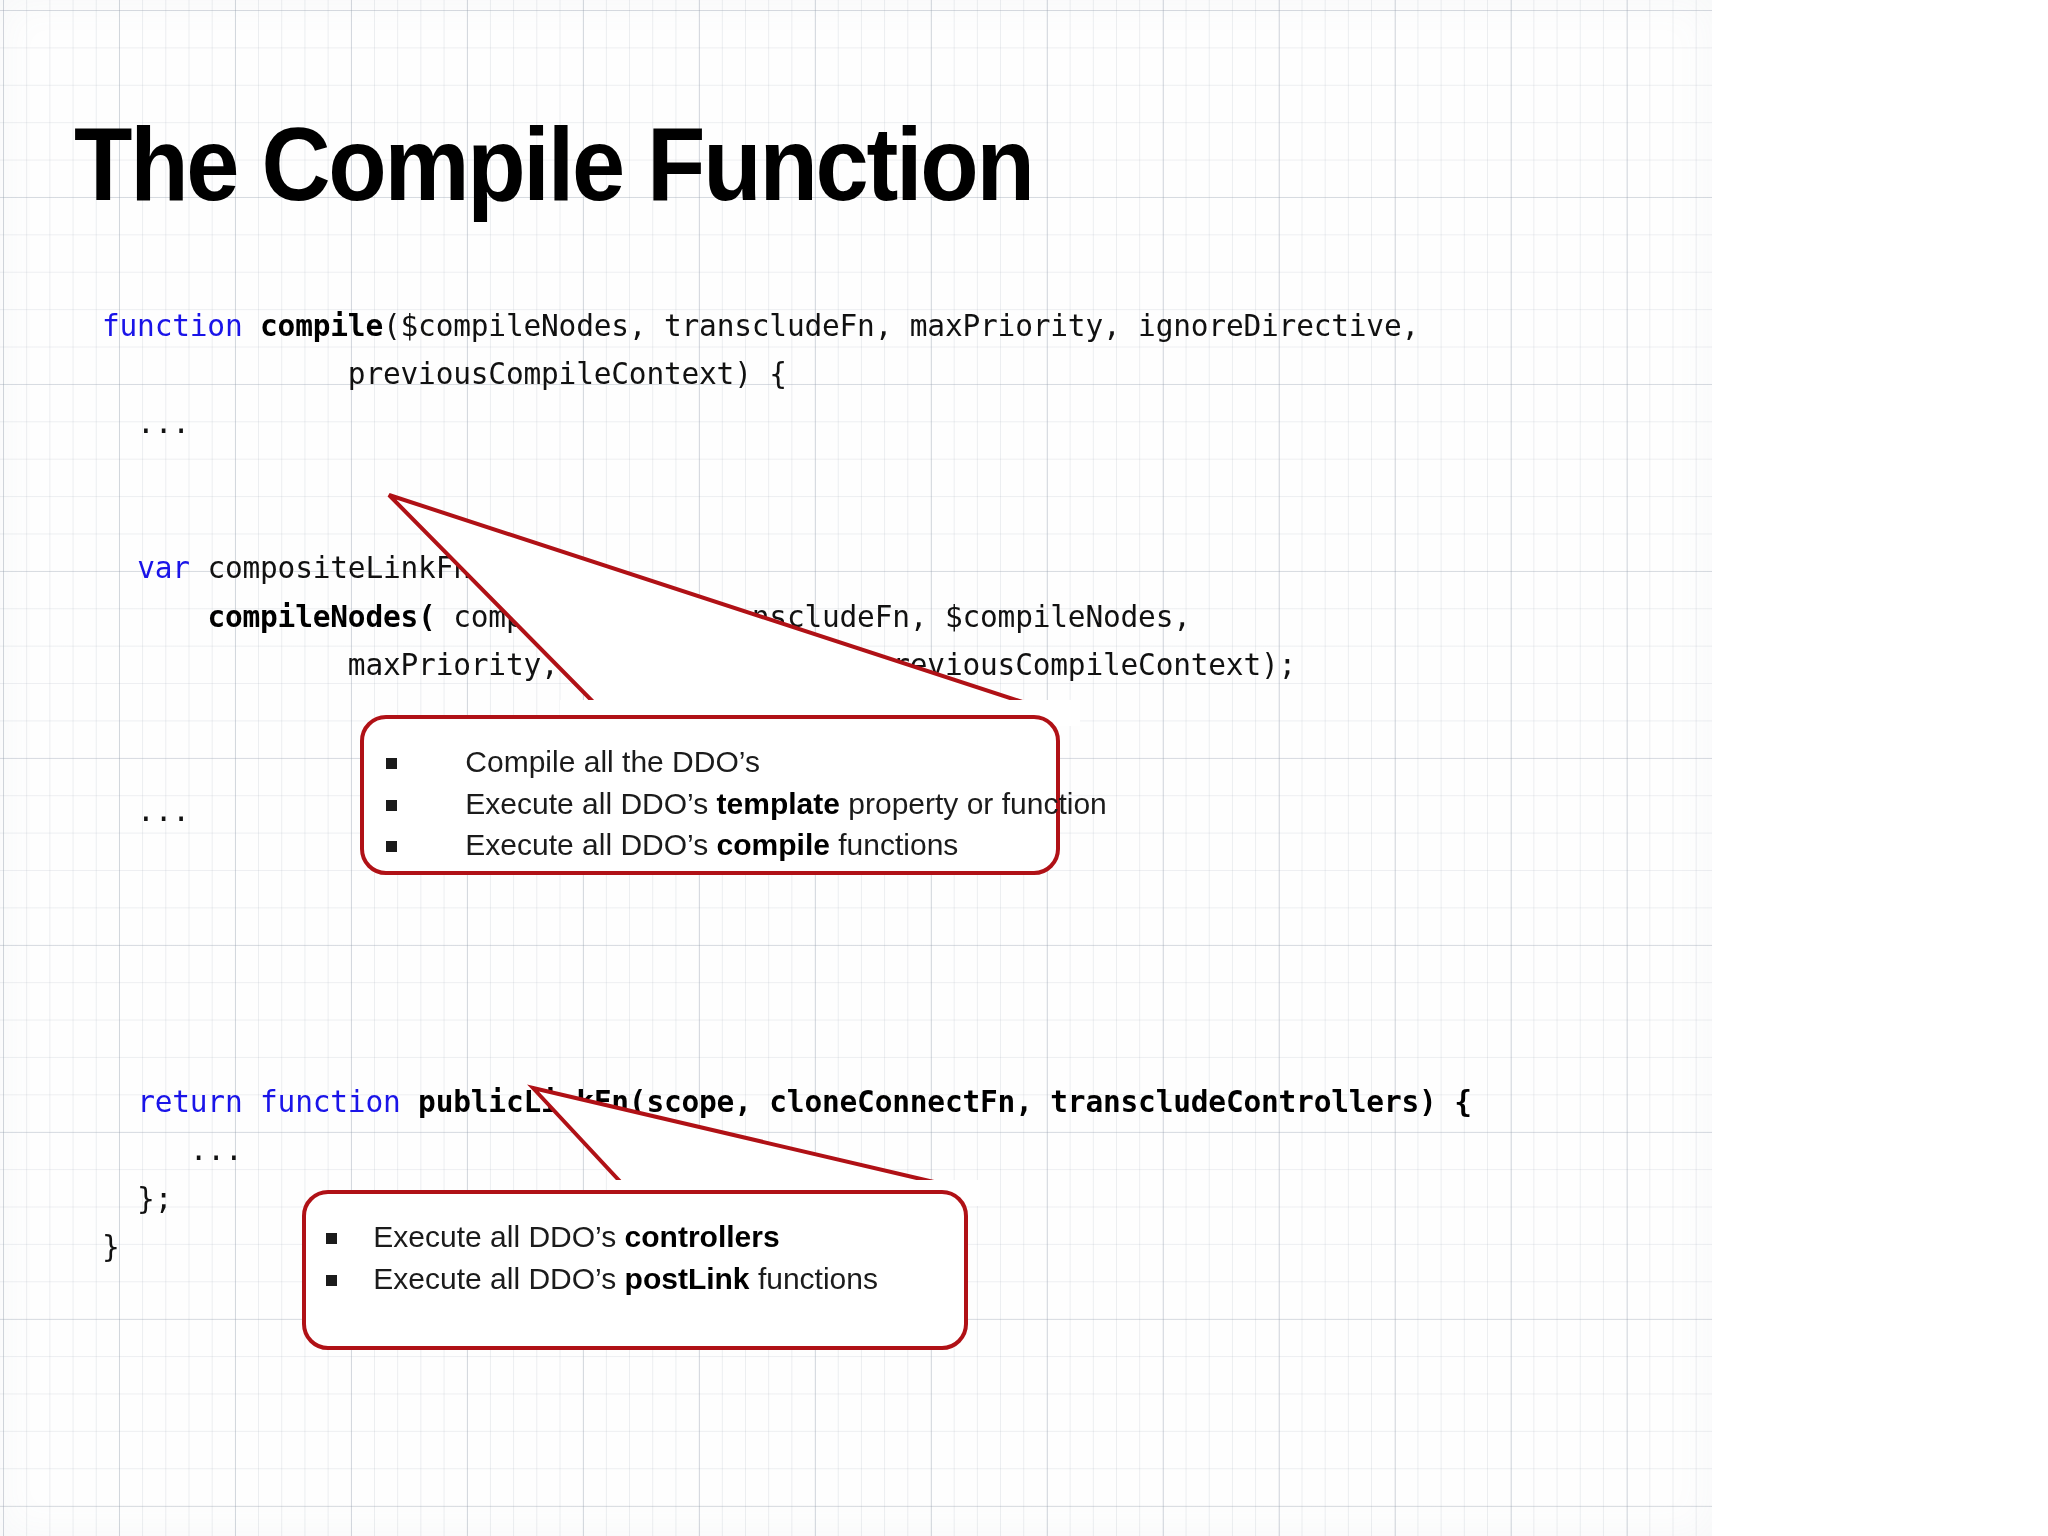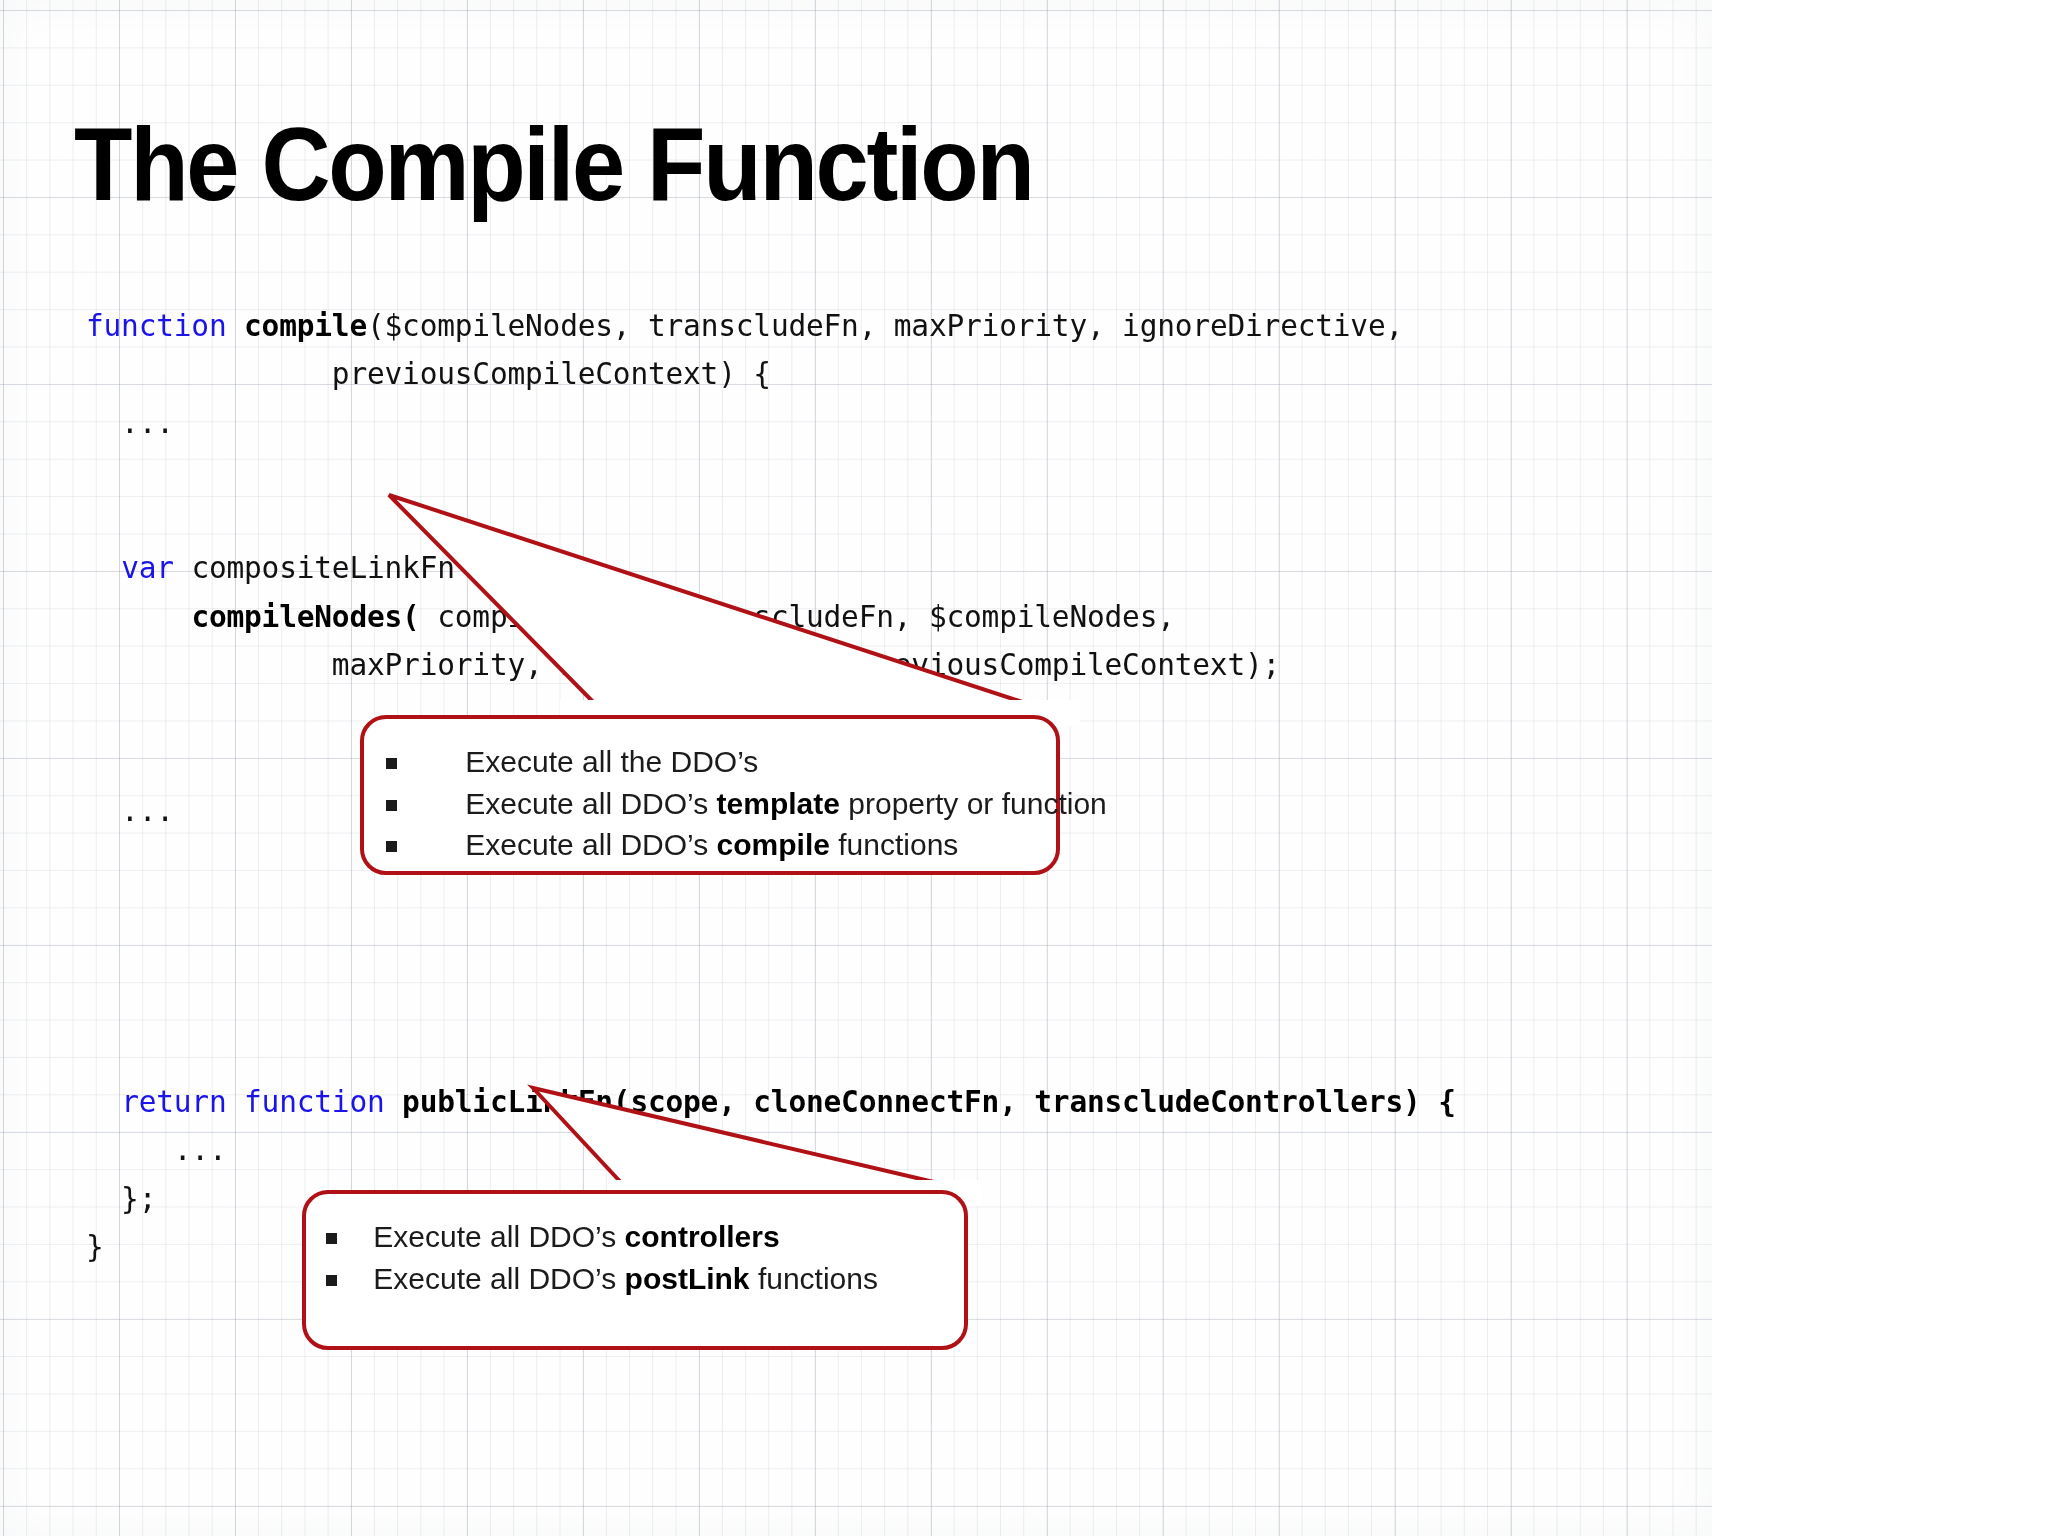--- a/index.html
+++ b/index.html
@@ -54,21 +54,21 @@
     color: #000000;
     line-height: 1.12;
     transform: scaleX(0.92);
     transform-origin: left top;
     white-space: nowrap;
   }
 
   
   #code {
     position: absolute;
-    left: 86px;
+    left: 102px;
     top: 272px;
     width: 1900px;
     font-family: "DejaVu Sans Mono", "Liberation Mono", monospace;
     font-size: 29.5px;
     line-height: 48.5px;
     color: #111111;
     white-space: pre;
     letter-spacing: -0.2px;
   }
   #code .kw  { color: #1a14e8; }
@@ -186,21 +186,21 @@
 
   <svg class="pointer-svg" style="left:0px; top:0px; width:2048px; height:1536px;" viewBox="0 0 2048 1536">
     <polygon points="389,495 1062,715 604,713" fill="#ffffff" stroke="#b01116" stroke-width="4" stroke-linejoin="miter"></polygon>
     <rect x="560" y="700" width="520" height="26" fill="#ffffff"></rect>
   </svg>
 
   <div class="callout" id="callout-1">
     <ul>
       <li>
         <span class="sq"></span>
-        <span class="txt"><span>Execute all the DDO’s</span><b></b><span></span></span>
+        <span class="txt"><span>Compile all the DDO’s</span><b></b><span></span></span>
       </li>
       <li>
         <span class="sq"></span>
         <span class="txt"><span>Execute all DDO’s </span><b>template</b><span> property or function</span></span>
       </li>
       <li>
         <span class="sq"></span>
         <span class="txt"><span>Execute all DDO’s </span><b>compile</b><span> functions</span></span>
       </li>
     </ul>

